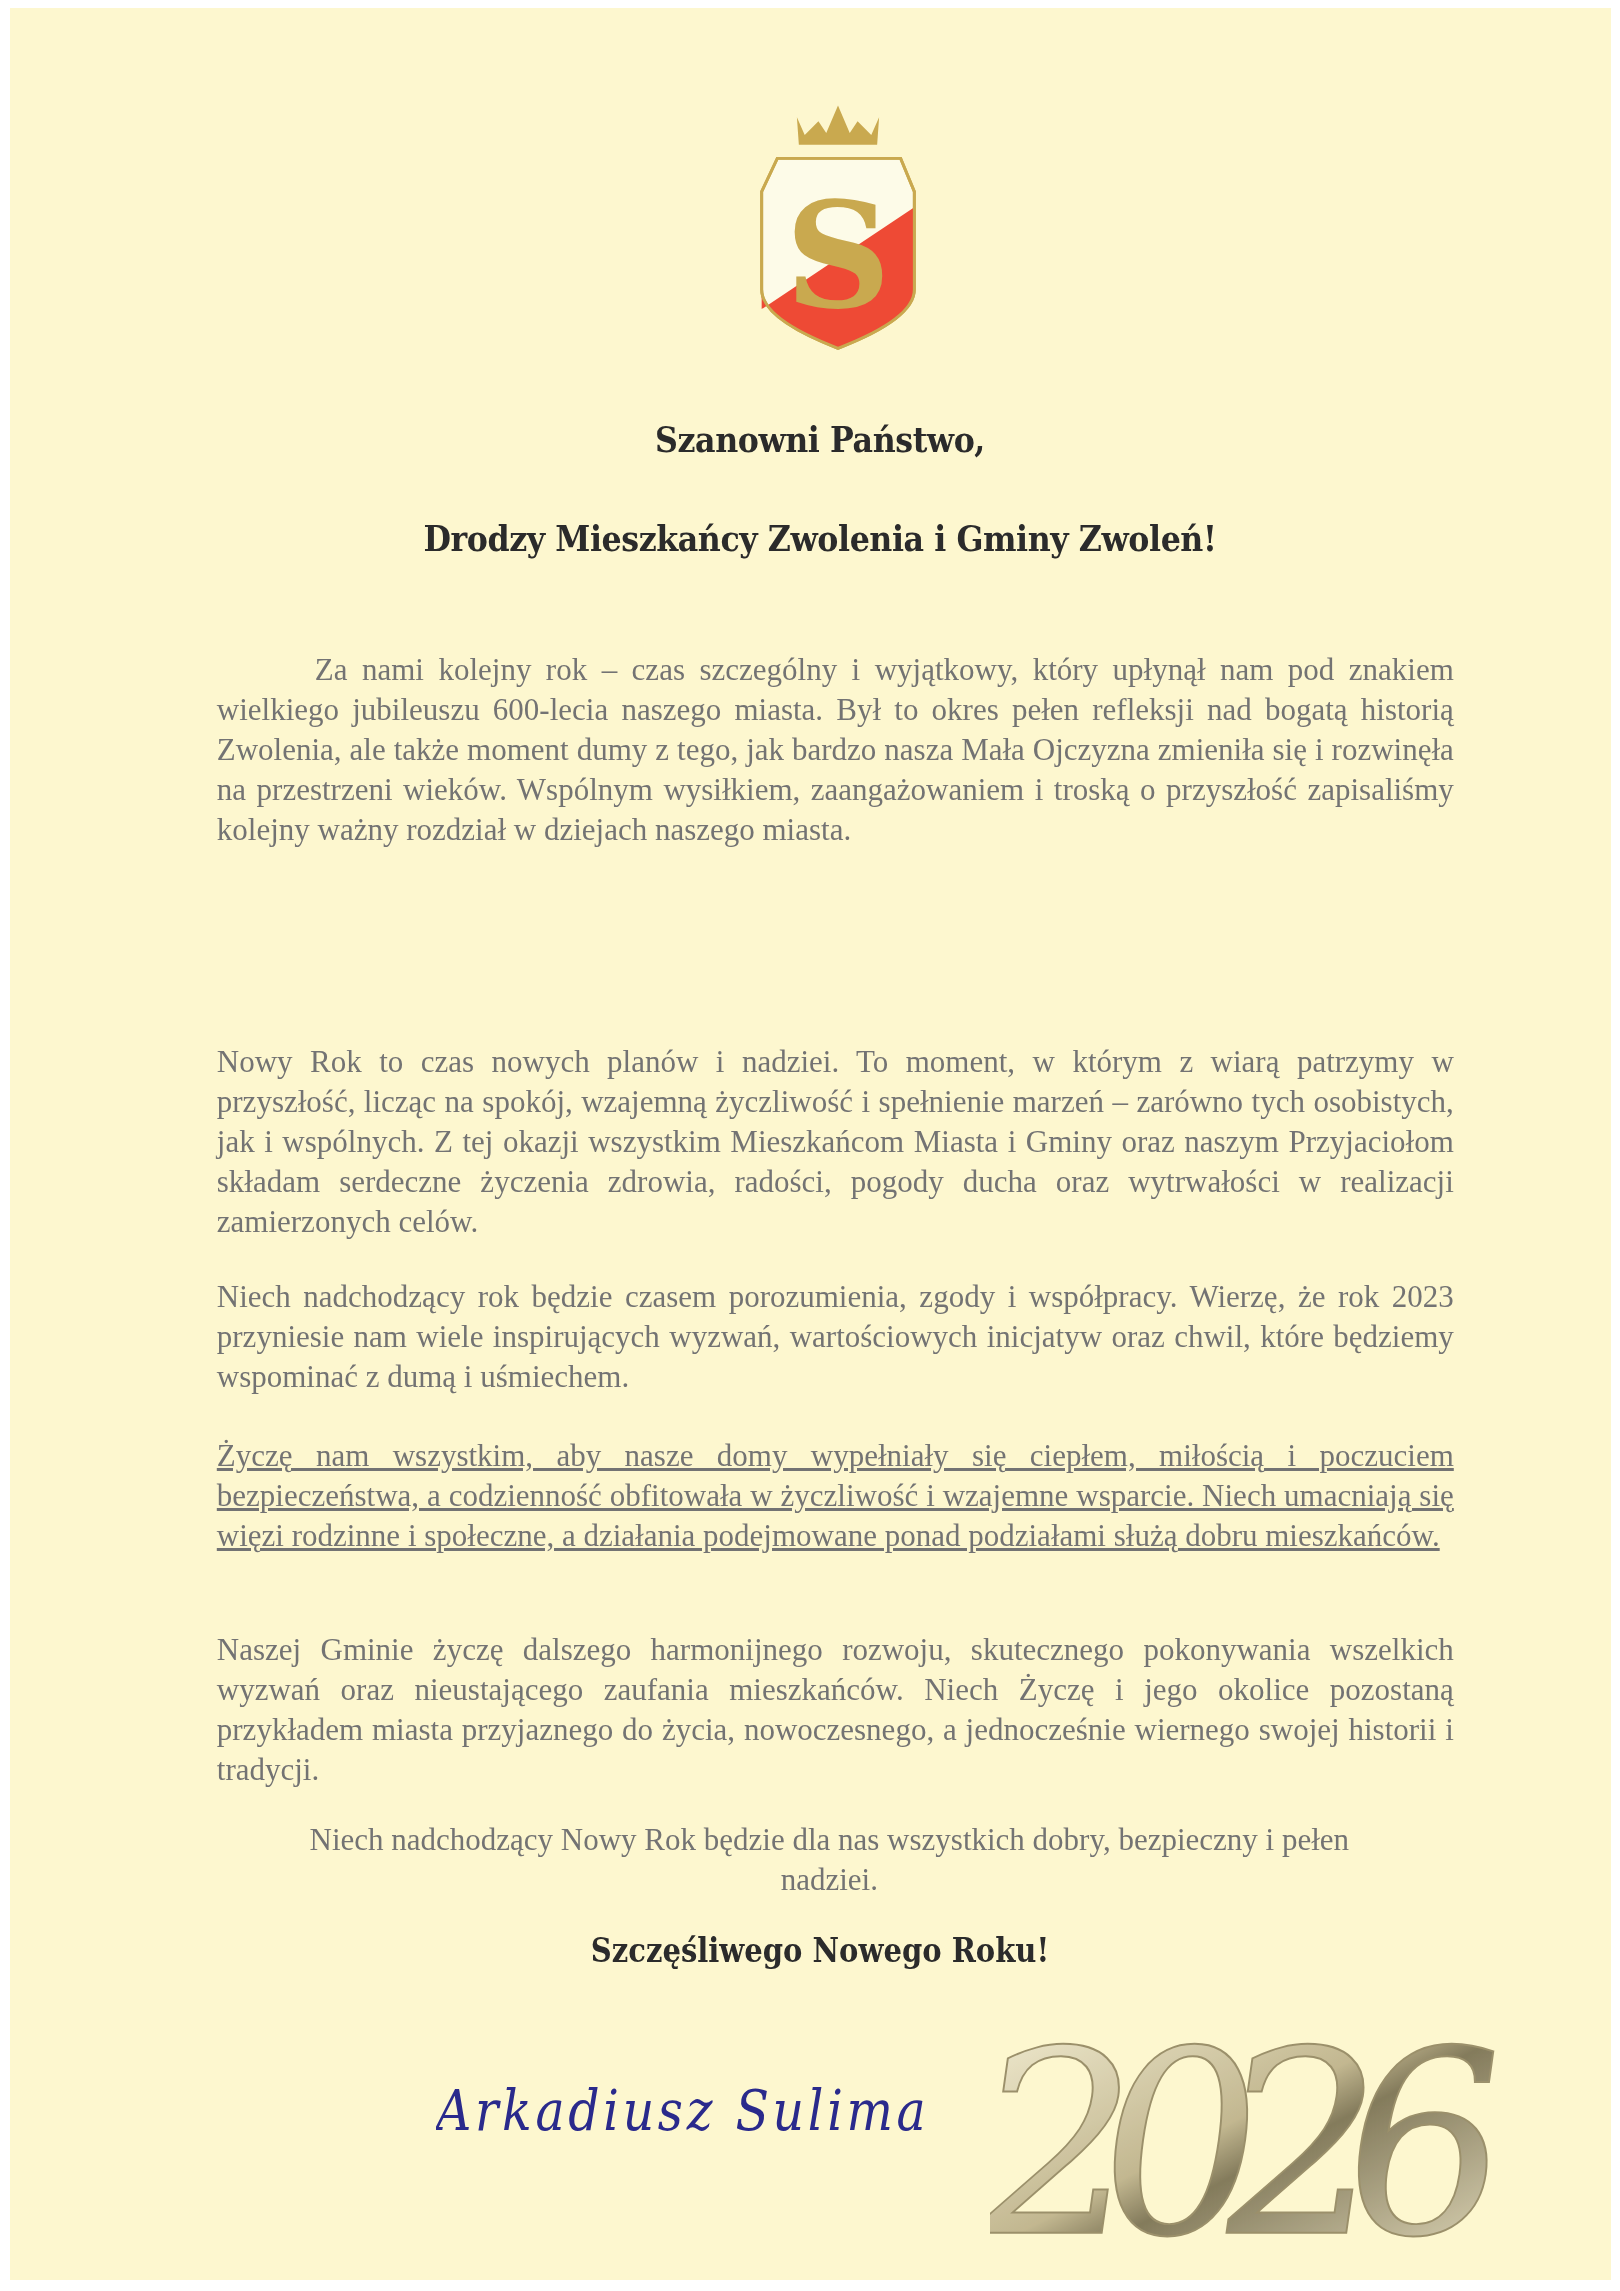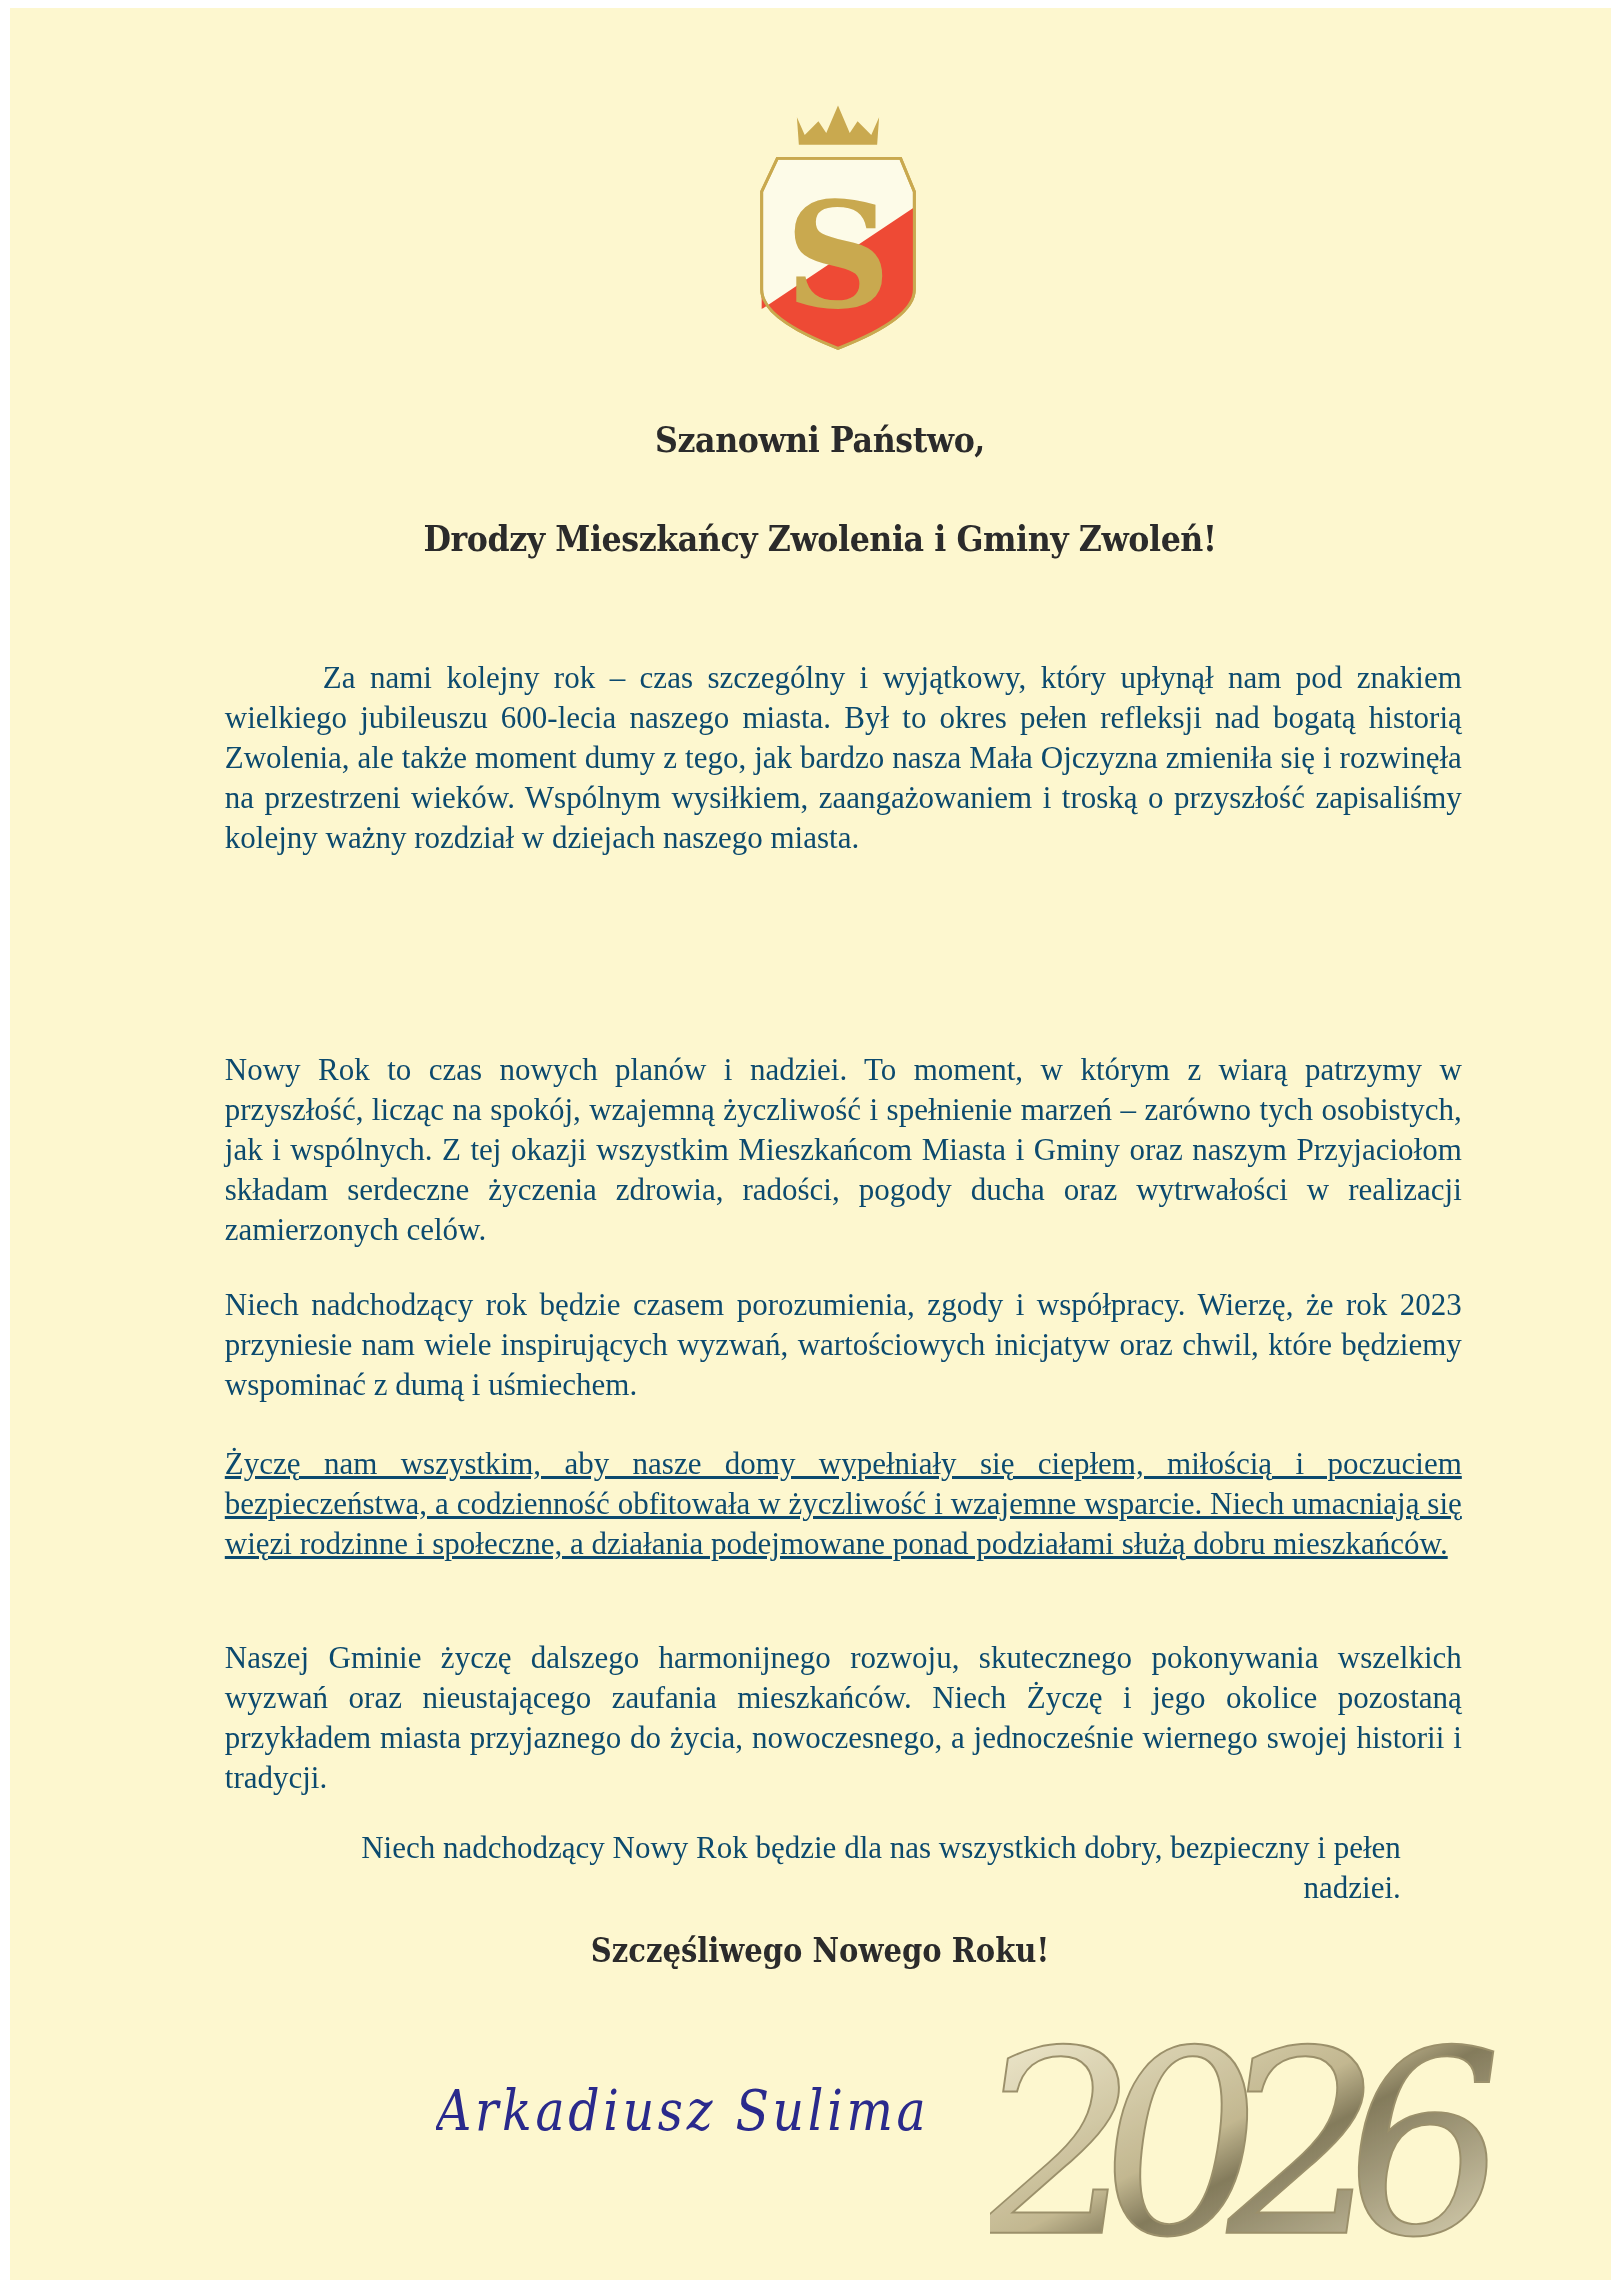--- a/index.html
+++ b/index.html
@@ -12,30 +12,30 @@
   .heading {
     position: absolute; left: 0; width: 1620px; text-align: center;
     font-family: "DejaVu Serif", serif; font-weight: bold; color: #2b2b2b;
     font-size: 36px; letter-spacing: -0.5px; transform: scaleX(0.88); transform-origin: center;
   }
   #h1 { top: 410px; }
   #h2 { top: 509px; }
   .para {
     position: absolute; left: 199px; width: 1237px;
     font-family: "Liberation Serif", serif; font-size: 31px; line-height: 40px;
-    color: #0c4a6e; text-align: justify; margin: 16px;
+    color: #737373; text-align: justify; margin: 8px;
   }
   .para.indent { text-indent: 98px; }
   #p1 { top: 634px; }
   #p2 { top: 865px; }
   #p3 { top: 1026px; }
   #p4 { top: 1261px; }
   #p5 { top: 1420px; text-decoration: underline; }
   #p6 { top: 1614px; }
-  #p7 { top: 1804px; left: 248px; width: 1127px; text-align: right; }
+  #p7 { top: 1804px; left: 248px; width: 1127px; text-align: center; }
   #wish {
     position: absolute; left: 0; width: 1620px; top: 1923px; text-align: center;
     font-family: "DejaVu Serif", serif; font-weight: bold; font-size: 33px; color: #2b2b2b;
     transform: scaleX(0.88); transform-origin: center;
   }
   .signature {
     position: absolute; left: 426px; top: 2029px; width: 529px; height: 118px;
   }
   .year-art { position: absolute; left: 980px; top: 1975px; width: 568px; height: 294px; }
 </style>

